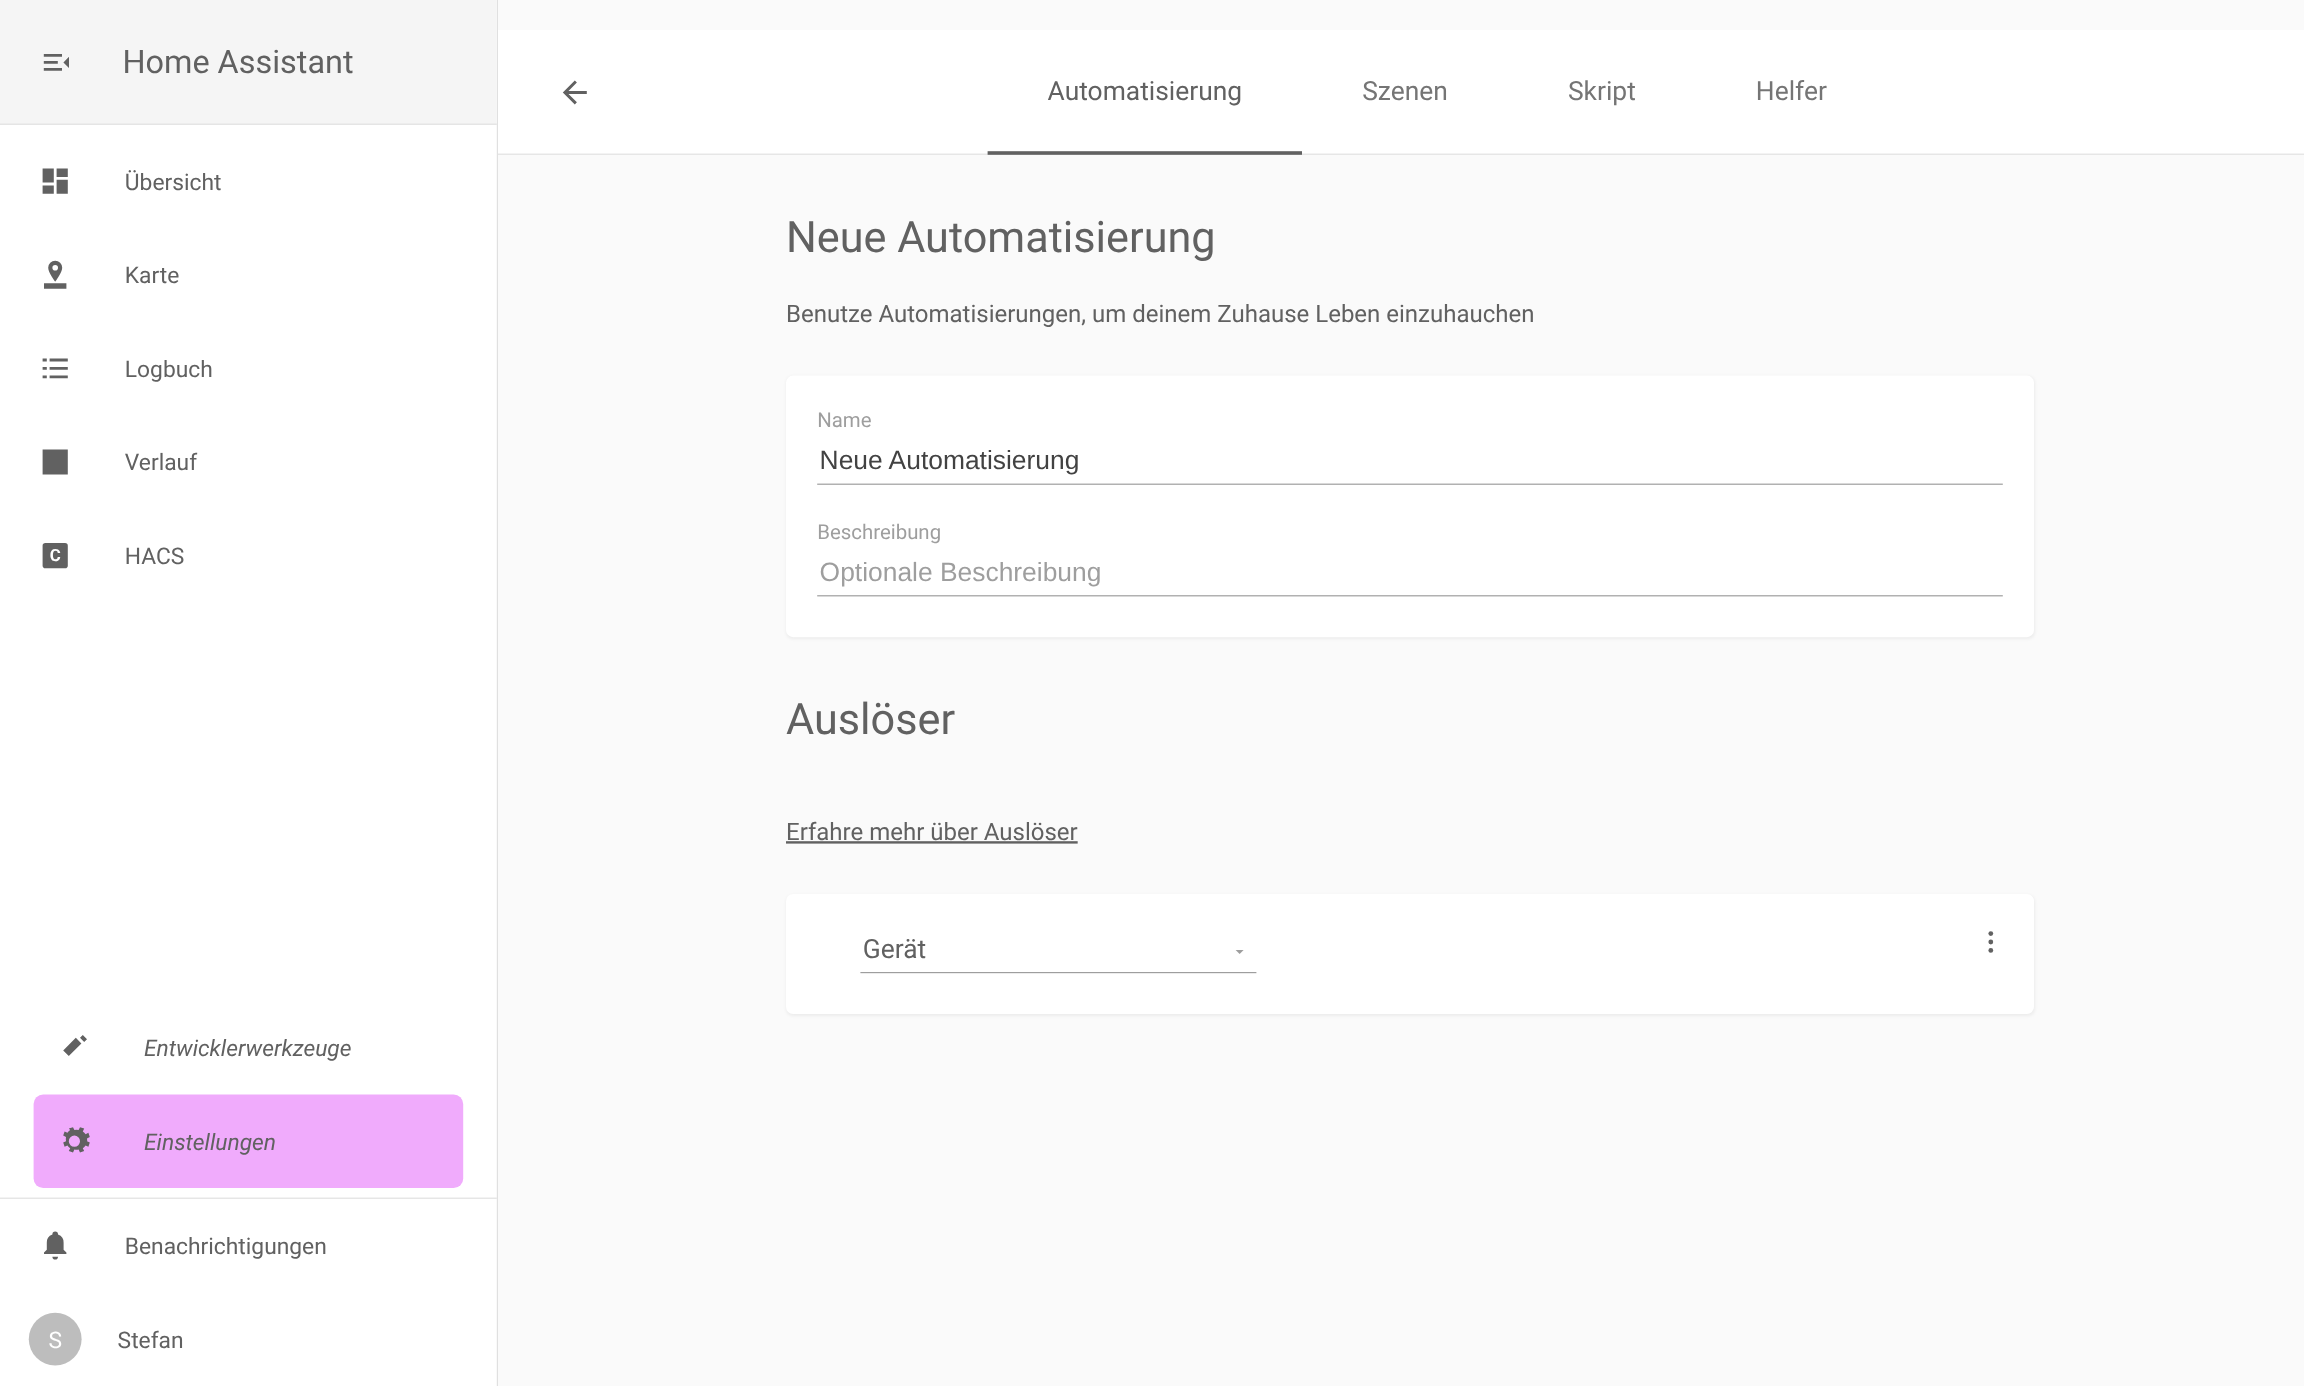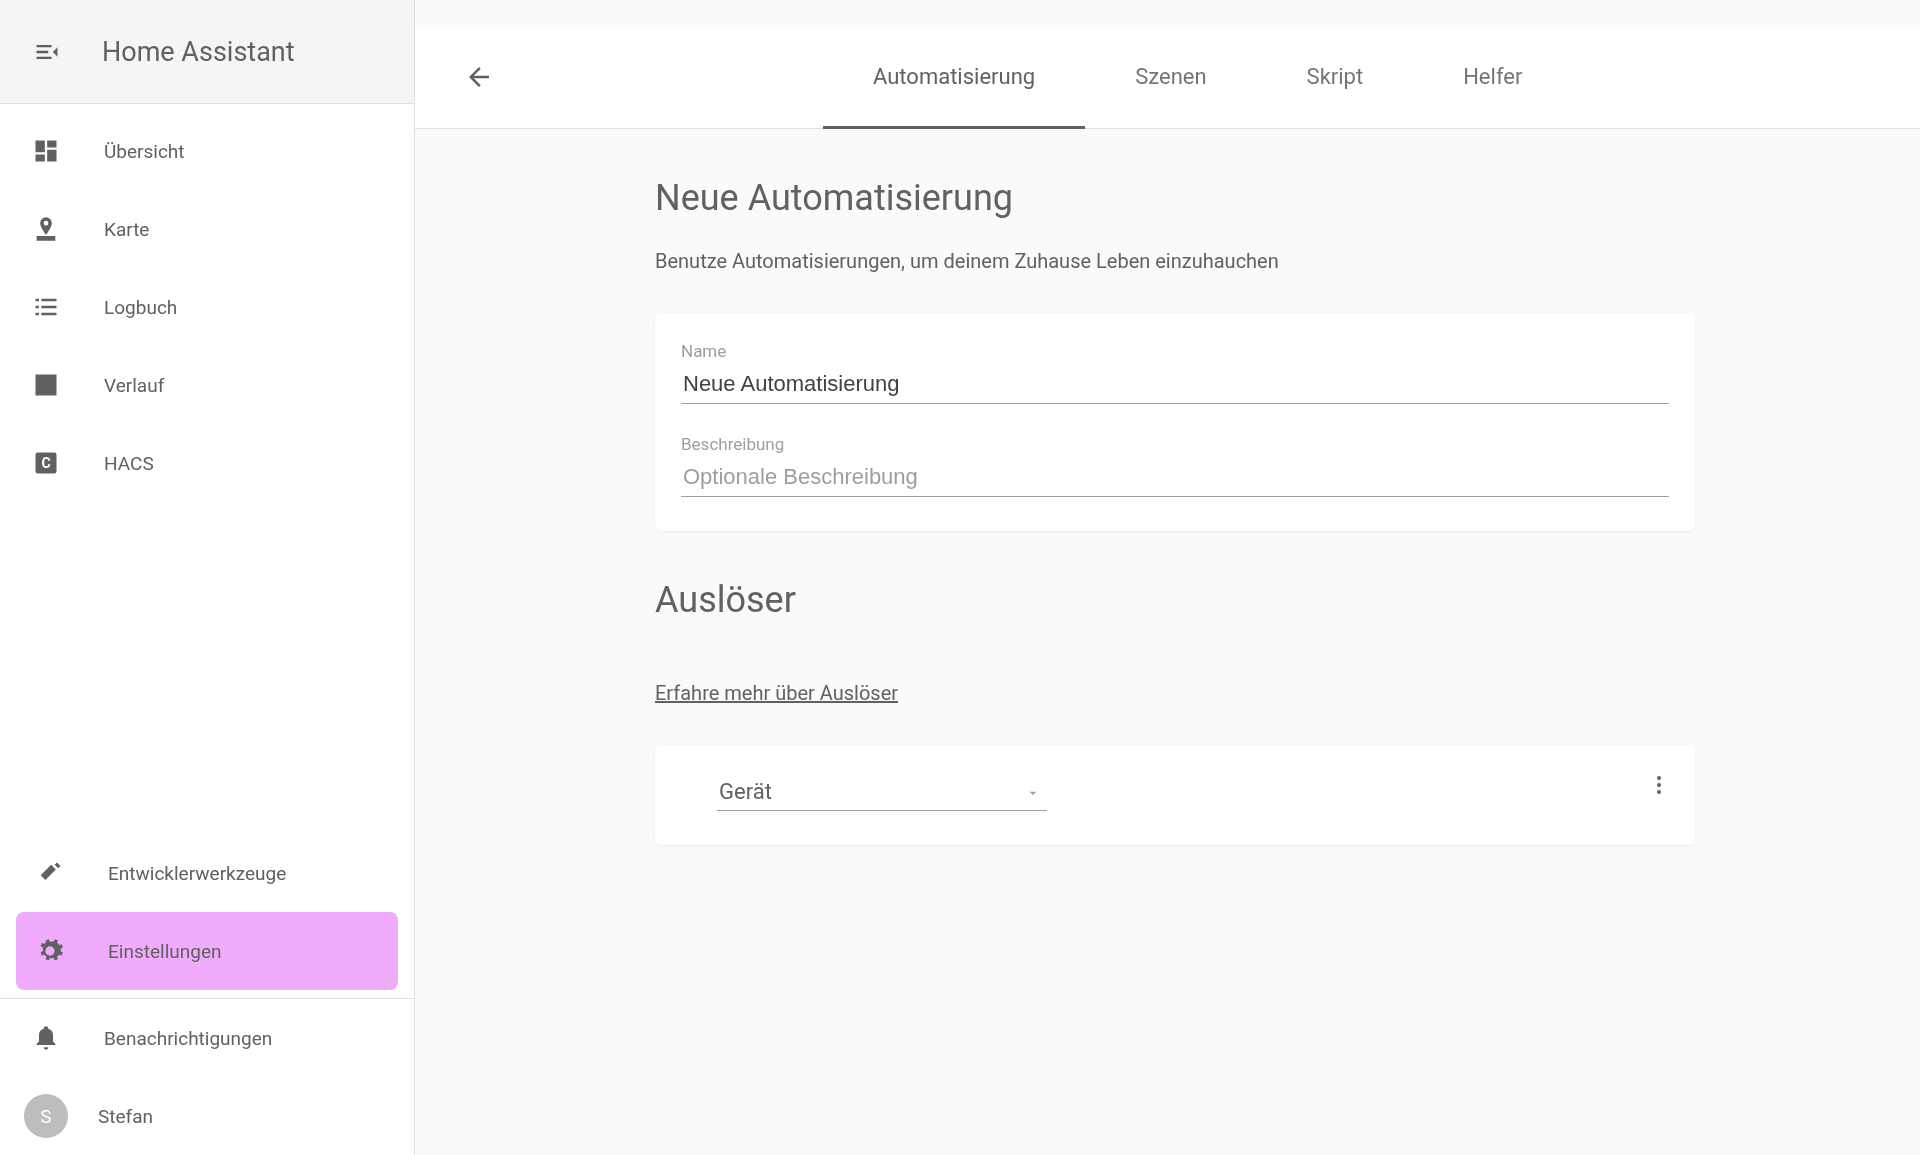--- a/index.html
+++ b/index.html
@@ -59,21 +59,21 @@
   height: 32px;
   margin-right: 42px;
   display: flex;
   align-items: center;
   justify-content: center;
   color: #616161;
 }
 .sidebar-bottom {
   border-top: 1px solid #e0e0e0;
 }
-.sidebar-section { padding: 8px 4px; }
+.sidebar-section { padding: 8px 16px; font-style: italic; }
 .sidebar-item.settings { margin: 0 12px; border-radius: 8px; padding: 0 18px; }
 .avatar {
   width: 44px;
   height: 44px;
   border-radius: 50%;
   background: #bdbdbd;
   color: #fff;
   display: flex;
   align-items: center;
   justify-content: center;

